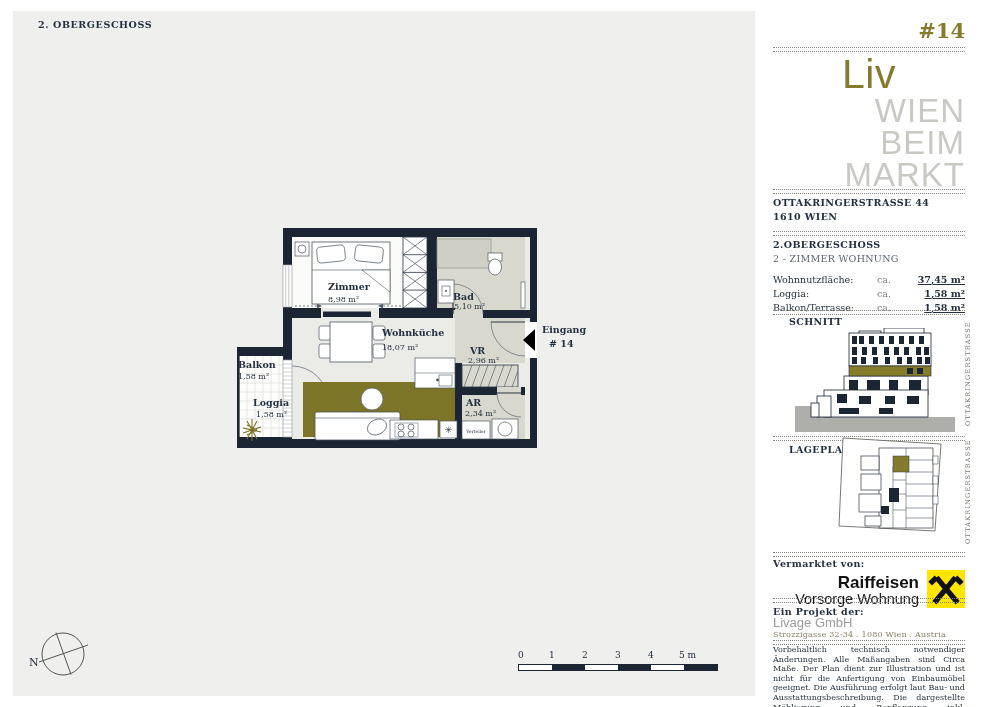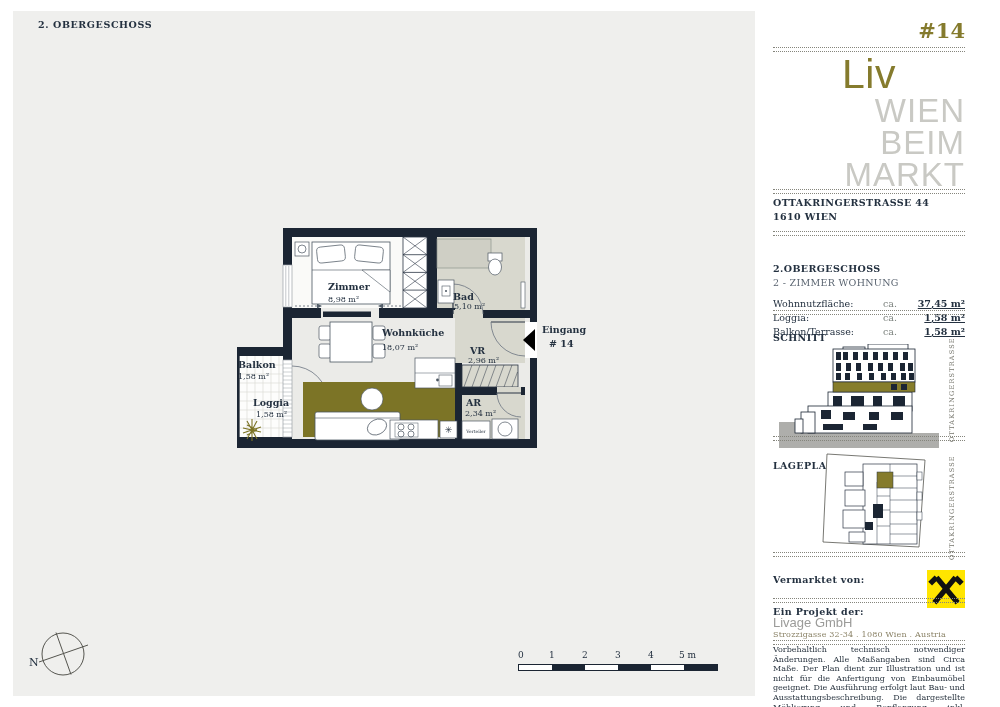--- a/index.html
+++ b/index.html
@@ -13,27 +13,27 @@
   .dots{border-top:1px dotted #85857c;border-bottom:1px dotted #85857c;height:3px;width:192px;}
   
   #sidebar{left:773px;top:0;width:192px;height:540px;background:#fff;}
   .right{text-align:right;}
   #unit-number{top:18px;right:0;font-size:21px;font-weight:bold;color:#857b2d;}
   #logo{top:54px;right:0;width:192px;font-family:"Liberation Sans",sans-serif;font-weight:300;}
   #logo .l1{font-size:41px;line-height:1.0;color:#857b2d;letter-spacing:.5px;text-align:center;}
   #logo .l2{font-size:33px;line-height:.97;color:#c9c9c4;letter-spacing:1px;}
   .h-bold{font-size:9.5px;font-weight:bold;letter-spacing:.4px;color:#243140;}
   #address{top:196px;left:0;line-height:1.5;}
-  #unitinfo{top:239px;left:0;width:192px;margin-top:24px;}
+  #unitinfo{top:239px;left:0;width:192px;}
   #unit-type{font-size:9.5px;color:#5a6470;margin-top:3px;letter-spacing:.3px;}
   .arearow{display:grid;grid-template-columns:1fr 26px 62px;font-size:9.5px;line-height:14px;}
-  .arearow .ca{color:#7d837f;text-align:center;}
+  .arearow .ca{color:#7d837f;}
   .arearow .val{font-weight:bold;text-align:right;text-decoration:underline;}
   #areatable{margin-top:9px;}
-  .fig{left:0;width:192px;margin-top:16px;}
+  .fig{left:16px;width:192px;}
   .street{position:absolute;right:9px;top:0;bottom:8px;display:flex;align-items:center;
           writing-mode:vertical-rl;transform:rotate(180deg);font-size:6.5px;letter-spacing:1.2px;color:#77776e;}
   #raiff-block{top:570px;left:0;width:192px;height:44px;}
   #raiff-text{position:absolute;right:46px;top:4px;text-align:right;color:#121212;
               font-family:"Liberation Sans",sans-serif;}
   #raiff-text .b1{font-size:17px;font-weight:bold;line-height:1;}
   #raiff-text .b2{font-size:14.5px;font-weight:400;line-height:1.15;color:#1c1c1c;}
   #raiff-icon{position:absolute;right:0;top:0;}
   #livage{top:615px;left:0;font-family:"Liberation Sans",sans-serif;font-size:13px;color:#9b9b99;}
   #strozzi{top:630px;left:0;font-size:8px;color:#8a8266;letter-spacing:.2px;}
@@ -363,22 +363,26 @@
           <rect x="144" y="60" width="5" height="8"></rect>
       </g>
       <rect x="104" y="20" width="16" height="16" fill="#857b2d" stroke="#2b3544" stroke-width="0.5"></rect>
       <rect x="100" y="52" width="10" height="14" fill="#1b2533"></rect>
       <rect x="92" y="70" width="8" height="8" fill="#1b2533"></rect>
     </svg>
     <div class="street">OTTAKRINGERSTRASSE</div>
   </div>
   <div class="abs dots" style="top:552px"></div>
 
-  <div class="abs h-bold" style="top:574px;left:0;">Vermarktet von:</div>
+  <div class="abs h-bold" style="top:558px;left:0;">Vermarktet von:</div>
   <div class="abs" id="raiff-block">
+    <div id="raiff-text">
+      <div class="b1">Raiffeisen</div>
+      <div class="b2">Vorsorge Wohnung</div>
+    </div>
     <svg id="raiff-icon" width="38" height="38" viewBox="0 0 36 36">
       <rect x="0" y="0" width="36" height="36" fill="#ffe500"></rect>
       <g stroke="#111111" stroke-width="5" fill="none">
         <path d="M7 31 L27 7 M27 7 L33 13"></path>
         <path d="M29 31 L9 7 M9 7 L3 13"></path>
       </g>
     </svg>
   </div>
   <div class="abs dots" style="top:598px"></div>
 

